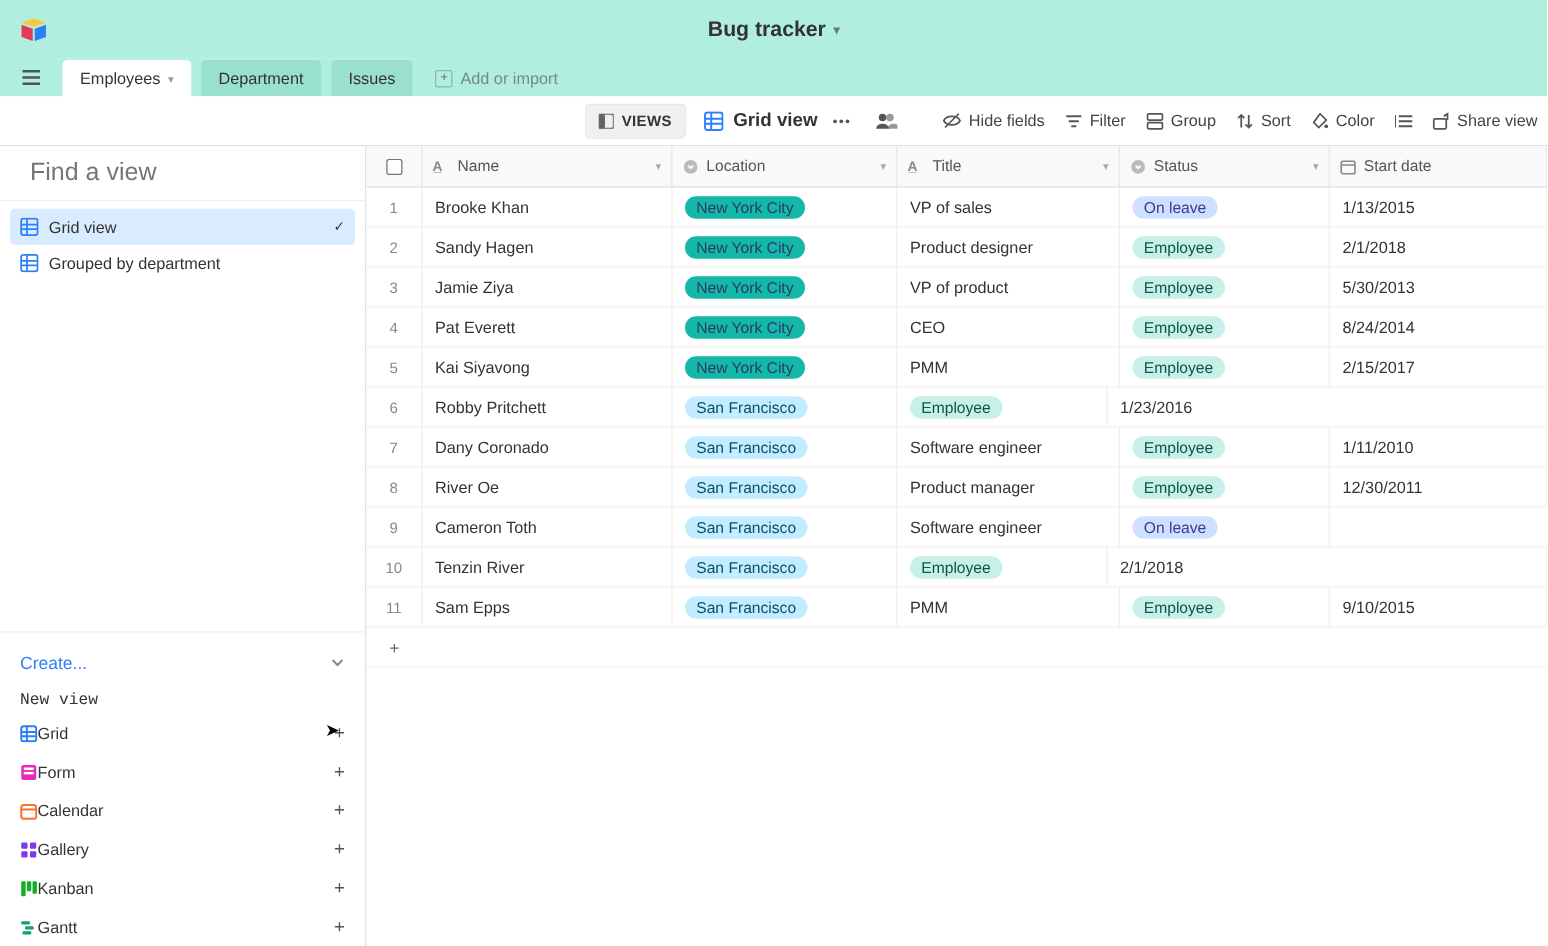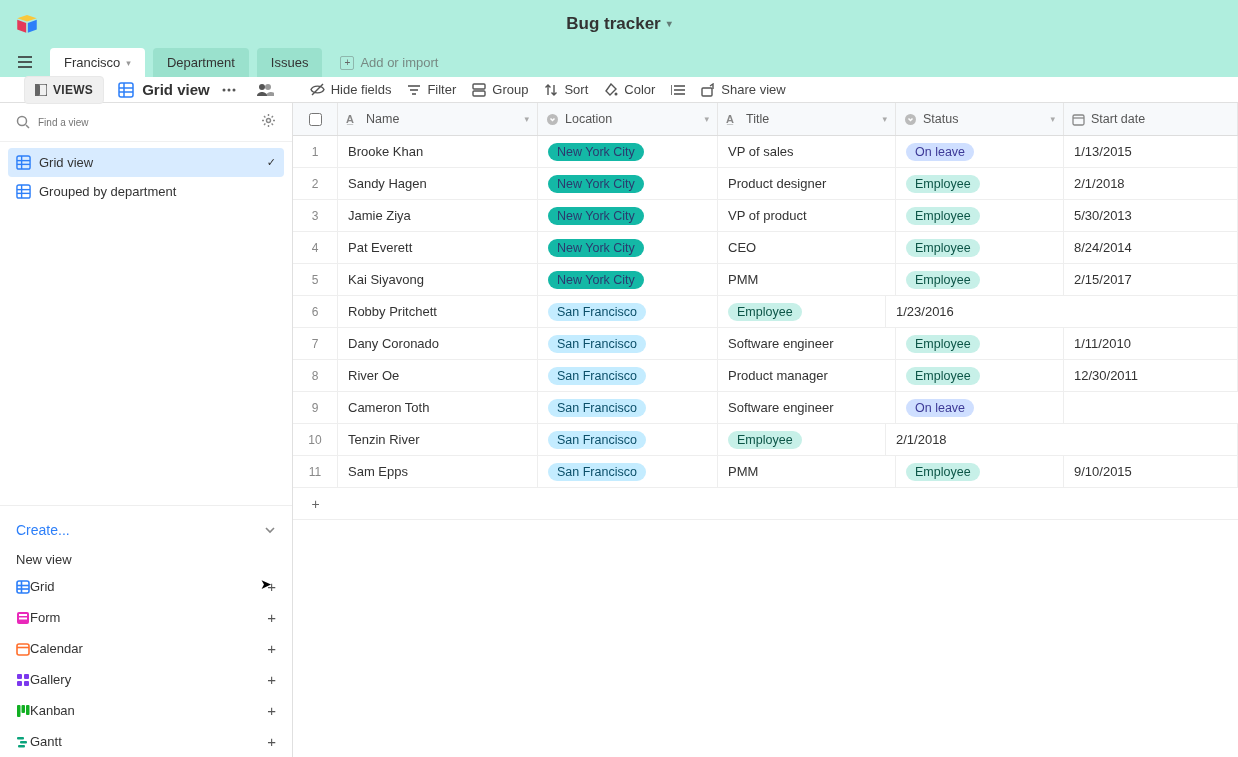--- a/index.html
+++ b/index.html
@@ -14,45 +14,45 @@
 
   .tabsbar { background: #b0eede; height: 30px; display: flex; align-items: flex-end; padding-left: 8px; gap: 8px; }
   .burger { width: 34px; display:flex; align-items:center; justify-content:center; height:30px; color:#333; opacity:.8; cursor:pointer; }
   .tab { padding: 7px 14px; border-radius: 4px 4px 0 0; font-size: 13px; color:#333; display:flex; align-items:center; gap:6px; cursor:pointer; }
   .tab.active { background: #fff; font-weight:500; }
   .tab.inactive { background: #9ae1cd; }
   .tab .chev { font-size:9px; opacity:.5; }
   .add-tab { padding: 7px 10px; color:#50464699; display:flex; align-items:center; gap:6px; font-size:13px; cursor:pointer;}
   .add-tab .plus { width:14px; height:14px; border:1px solid #4a4a4a55; border-radius:2px; display:inline-flex; align-items:center; justify-content:center; font-size:10px; line-height:1; color:#666;}
   
-  .toolbar { height: 26px; border-bottom:1px solid #e0e0e0; display:flex; align-items:center; padding:0 24px; gap:4px; background:#fff;}
+  .toolbar { height: 40px; border-bottom:1px solid #e0e0e0; display:flex; align-items:center; padding:0 8px; gap:4px; background:#fff;justify-content:flex-end;}
   .views-btn { display:flex; align-items:center; gap:6px; background:#f0f0f0; border:1px solid #e8e8e8; border-radius:4px; padding:6px 10px; font-size:12px; font-weight:600; letter-spacing:.3px; cursor:pointer;}
   .gridview-title { display:flex; align-items:center; gap:8px; margin-left:10px; font-size:15px; font-weight:600;}
   .tb-ico { color:#2d7ff9; }
   .tb-small-btn { padding:6px 8px; border-radius:4px; cursor:pointer; color:#555; display:flex; align-items:center; gap:4px;}
   .tool-group { display:flex; align-items:center; gap:16px; margin-left:24px;}
   .tool { display:flex; align-items:center; gap:6px; font-size:13px; color:#444; cursor:pointer;}
   .tool svg { flex-shrink:0;}
   
   .content { display:flex; flex:1; min-height:0;}
   .sidebar { width: 293px; border-right:1px solid #e0e0e0; display:flex; flex-direction:column;}
   .sidebar-top { padding:0 12px; border-bottom:1px solid #f0f0f0;}
   .find-view-row { display:flex; align-items:center; gap:8px; padding:10px 4px;}
-  .find-view-row input { border:none; outline:none; font-size:10px; flex:1; background:transparent;}
+  .find-view-row input { border:none; outline:none; font-size:20px; flex:1; background:transparent;}
   .gear { cursor:pointer; color:#888;}
   .viewlist { padding:6px 8px; flex-shrink:0;}
   .viewitem { display:flex; align-items:center; gap:8px; padding:7px 8px; border-radius:4px; font-size:13px; cursor:pointer;}
   .viewitem.sel { background:#d8ebff;}
   .viewitem svg { flex-shrink:0;}
   .check { margin-left:auto; font-size:11px;}
   .spacer { flex:1;}
   .create-panel { border-top:1px solid #eee; padding:10px 16px 0 16px;}
   .create-header { display:flex; align-items:center; justify-content:space-between; cursor:pointer; padding:6px 0;}
   .create-header span { color:#2d7ff9; font-size:14px; font-weight:500;}
-  .newview-label { font-size:13px; color:#333; font-weight:500; padding:8px 0 4px 0;}
+  .newview-label { font-size:13px; color:#333; font-weight:500; padding:8px 0 4px 0;font-family:Liberation Mono, monospace;}
   .viewtype { display:flex; align-items:center; gap:0; padding:7px 0; font-size:13px; cursor:pointer;}
   .viewtype .plus { margin-left:auto; font-weight:400; color:#555; font-size:15px;}
   
   .tablewrap { flex:1; display:flex; flex-direction:column; overflow:hidden;}
   .thead { display:flex; height:33px; border-bottom:1px solid #ddd; background:#f7f9fb; font-size:12.5px; color:#555;}
   .th { border-right:1px solid #e6e6e6; display:flex; align-items:center; padding:0 8px; gap:6px; position:relative;}
   .th .dd { margin-left:auto; font-size:9px; color:#aaa;}
   .col-num { width:45px; justify-content:center;}
   .col-name { width:200px;}
   .col-loc  { width:180px;}
@@ -93,21 +93,21 @@
 
 <div class="tabsbar">
   <div class="burger">
     <svg width="16" height="14" viewBox="0 0 16 14">
         <line x1="1" y1="2" x2="15" y2="2" stroke="#333" stroke-width="2"></line>
         <line x1="1" y1="7" x2="15" y2="7" stroke="#333" stroke-width="2"></line>
         <line x1="1" y1="12" x2="15" y2="12" stroke="#333" stroke-width="2"></line>
       </svg>
   </div>
   <div class="tab active">
-    <span>Francisco</span>
+    <span>Employees</span>
     <span class="chev">▾</span>
   </div>
   <div class="tab inactive">
     <span>Department</span>
   </div>
   <div class="tab inactive">
     <span>Issues</span>
   </div>
   <div class="add-tab">
     <span class="plus">+</span>

